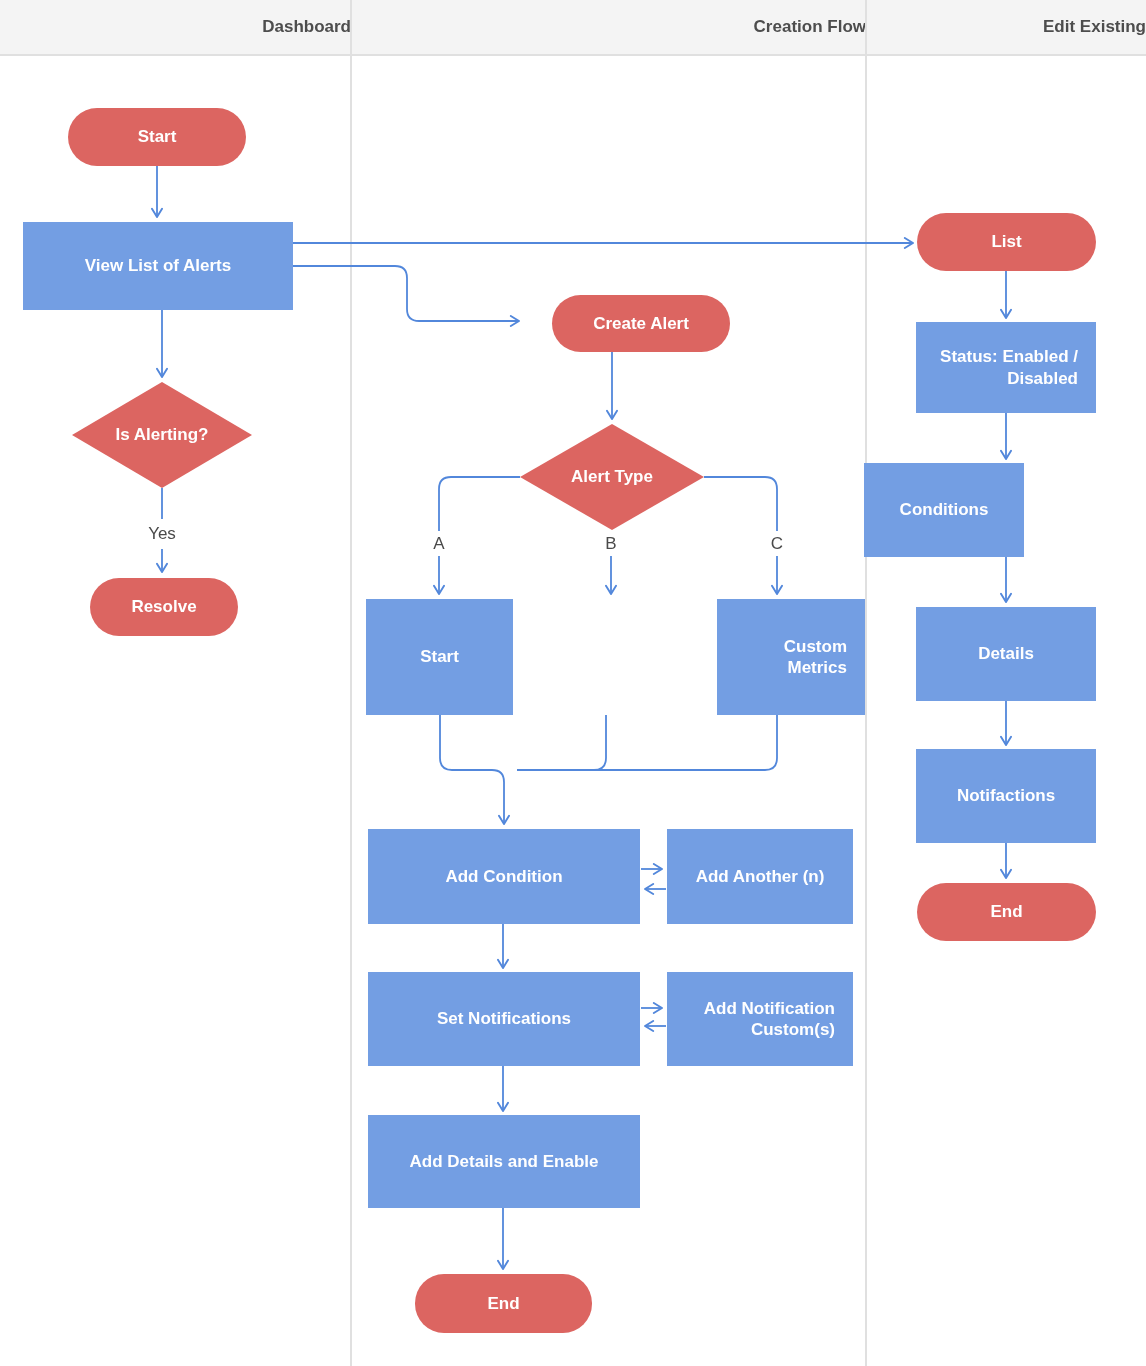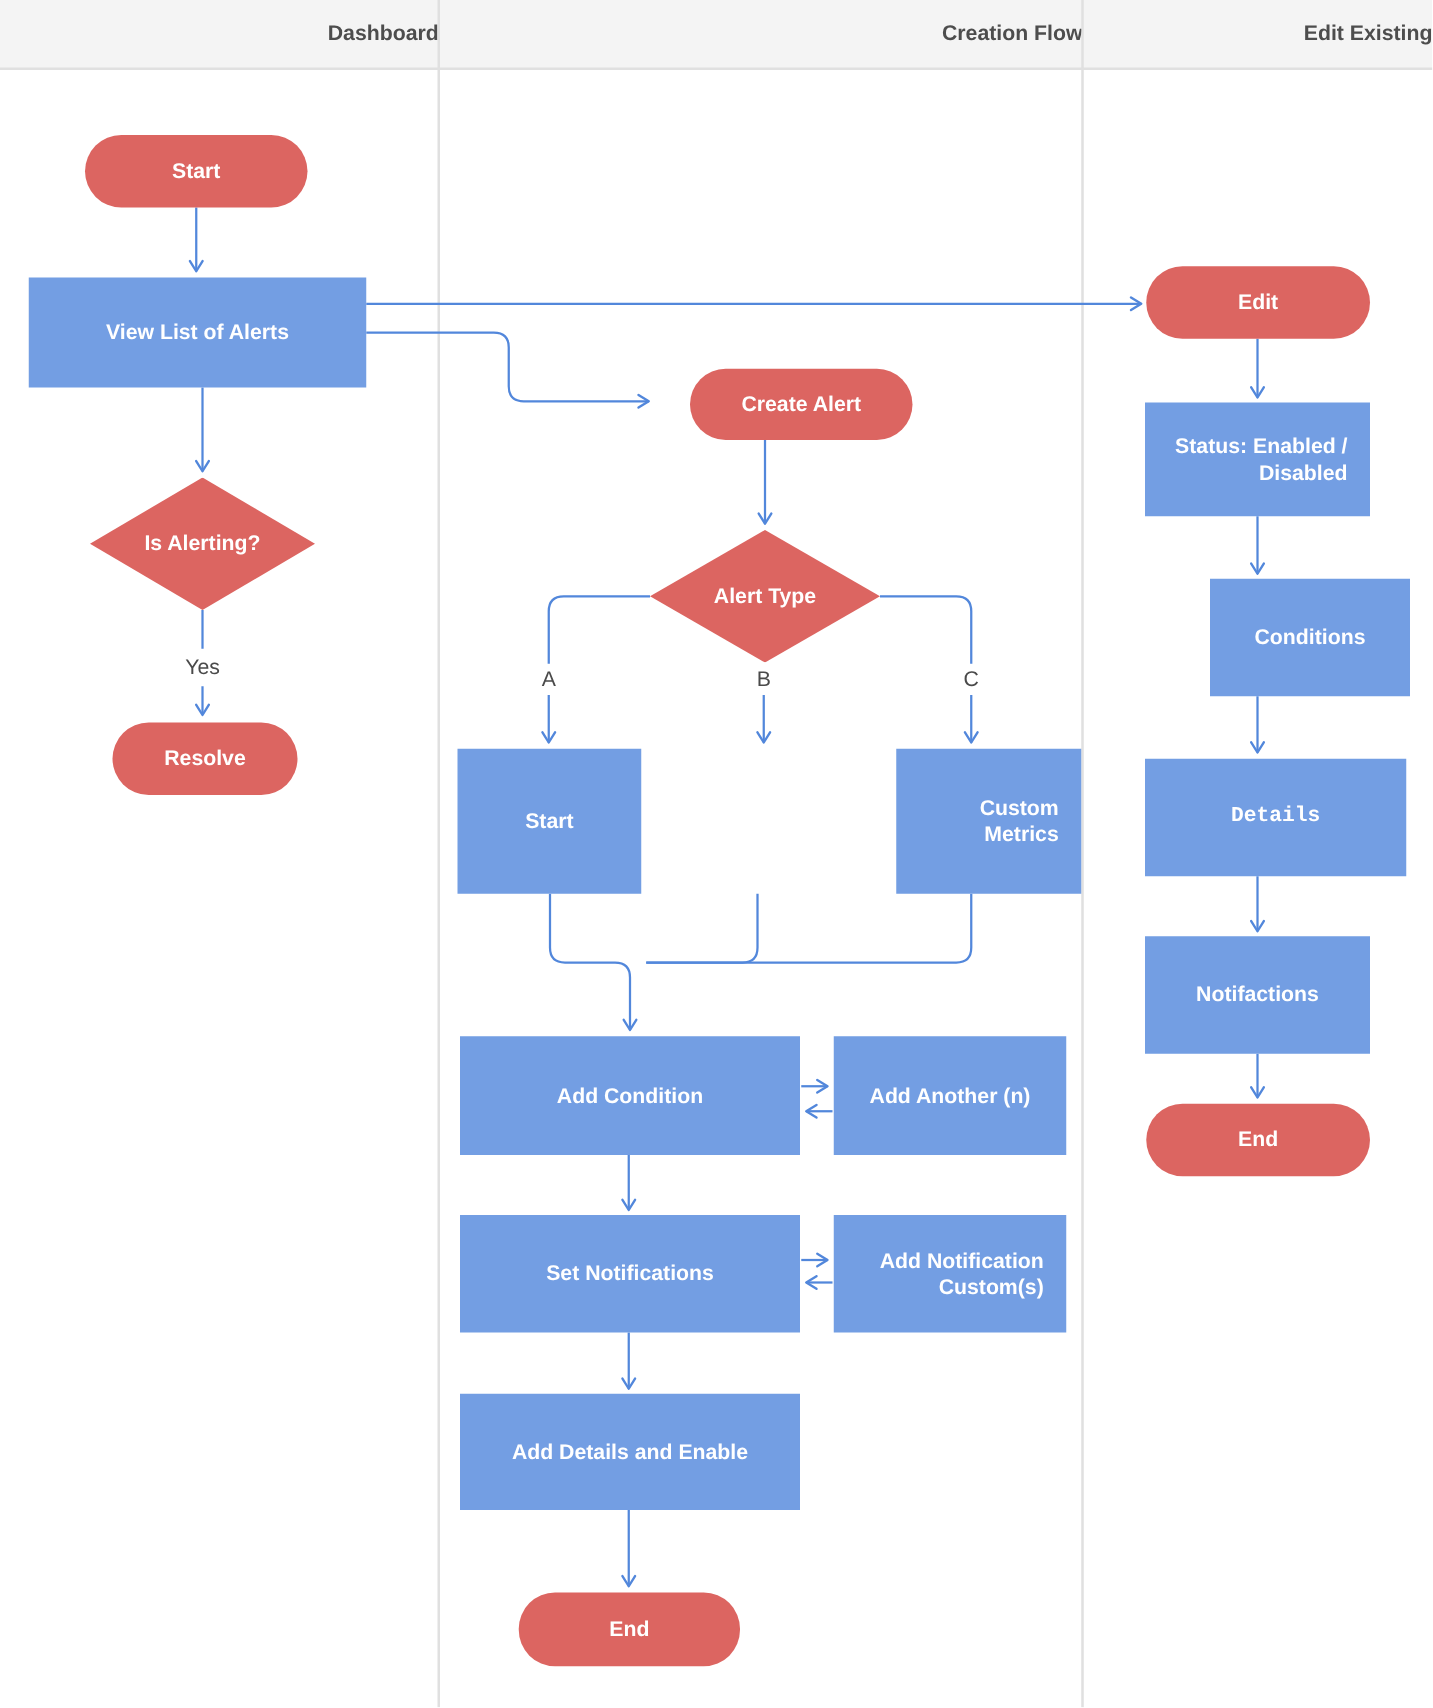--- a/index.html
+++ b/index.html
@@ -128,20 +128,20 @@
   <div class="node red diamond" style="left:520px;top:424px;width:184px;height:106px;">Alert Type</div>
   <div class="node blue" style="left:366px;top:599px;width:147px;height:116px;">Start</div>
   <div class="node blue" style="left:704px;top:599px;width:148px;height:116px;margin-left:13px;">Custom Metrics</div>
   <div class="node blue" style="left:368px;top:829px;width:272px;height:95px;">Add Condition</div>
   <div class="node blue" style="left:667px;top:829px;width:186px;height:95px;">Add Another (n)</div>
   <div class="node blue" style="left:368px;top:972px;width:272px;height:94px;">Set Notifications</div>
   <div class="node blue" style="left:667px;top:972px;width:186px;height:94px;">Add Notification Custom(s)</div>
   <div class="node blue" style="left:368px;top:1115px;width:272px;height:93px;">Add Details and Enable</div>
   <div class="node red pill" style="left:415px;top:1274px;width:177px;height:59px;">End</div>
 
-  <div class="node red pill" style="left:917px;top:213px;width:179px;height:58px;">Edit</div>
+  <div class="node red pill" style="left:917px;top:213px;width:179px;height:58px;">List</div>
   <div class="node blue" style="left:916px;top:322px;width:180px;height:91px;">Status: Enabled / Disabled</div>
-  <div class="node blue" style="left:968px;top:463px;width:160px;height:94px;">Conditions</div>
-  <div class="node blue" style="left:916px;top:607px;width:209px;height:94px;font-family:Liberation Mono, monospace;">Details</div>
+  <div class="node blue" style="left:864px;top:463px;width:160px;height:94px;">Conditions</div>
+  <div class="node blue" style="left:916px;top:607px;width:180px;height:94px;">Details</div>
   <div class="node blue" style="left:916px;top:749px;width:180px;height:94px;">Notifactions</div>
   <div class="node red pill" style="left:917px;top:883px;width:179px;height:58px;">End</div>
 
 </div>
 
 </body></html>

